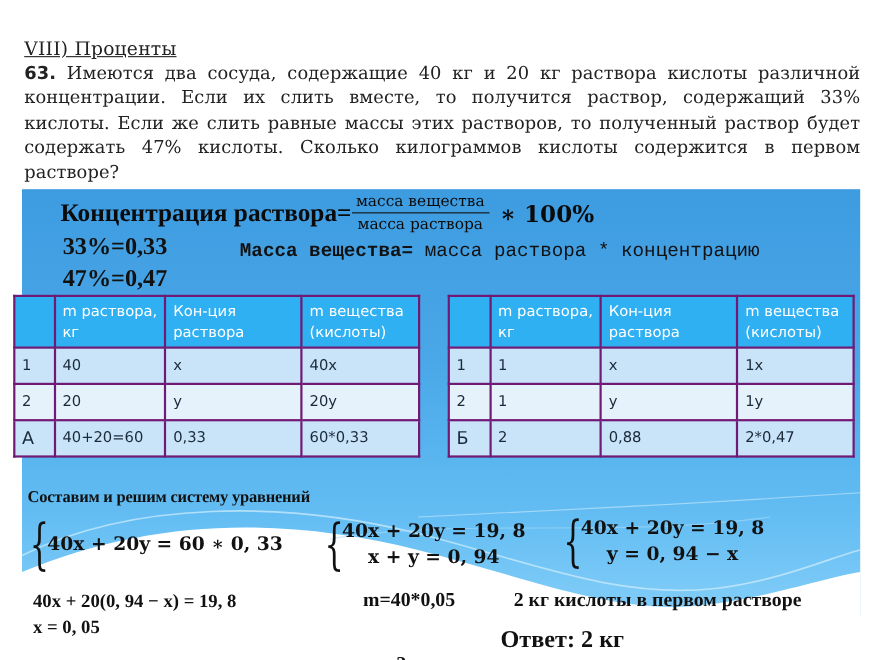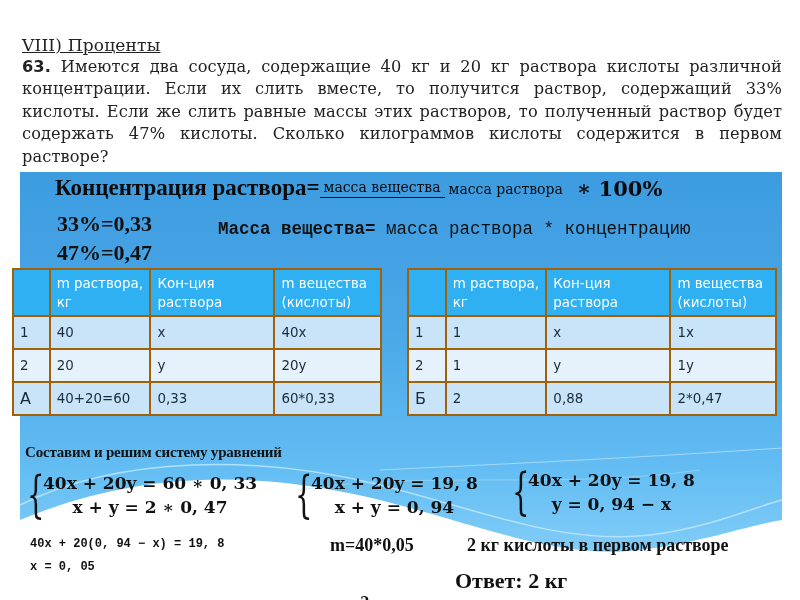--- a/index.html
+++ b/index.html
@@ -10,49 +10,49 @@
     .problem .section { font-size:17px; text-decoration:underline; margin-top:28px; line-height:22px; letter-spacing:0.2px; }
     .problem .text { font-size:16.2px; line-height:22.4px; text-align:justify; letter-spacing:0.1px; }
     .problem .num { font-family:"DejaVu Sans", sans-serif; font-weight:bold; }
 
     
     .panel { position:absolute; left:20px; top:172px; width:762px; height:395px;
       background:linear-gradient(180deg,#3d9be0 0%,#4aa8e8 40%,#63bdf3 75%,#86cff8 100%); }
     .wave { position:absolute; left:0; top:0; width:800px; height:600px; pointer-events:none; }
 
     .formula { position:absolute; left:55px; top:175px; font-family:"Liberation Serif", serif; font-weight:bold; font-size:23px; color:#0b0b0b; display:flex; align-items:center; }
-    .frac { display:inline-flex; flex-direction:row; align-items:center; font-weight:normal; font-family:"DejaVu Serif", serif; font-size:14px; margin:0 6px 0 0; }
+    .frac { display:inline-flex; flex-direction:column; align-items:center; font-weight:normal; font-family:"DejaVu Serif", serif; font-size:14px; margin:0 6px 0 0; }
     .frac .top { border-bottom:1.6px solid #111; padding:0 4px 1px; line-height:17px; }
     .frac .bot { padding:2px 4px 0; line-height:17px; }
     .times100 { font-family:"DejaVu Serif", serif; font-size:21px; margin-left:4px; }
 
     .pct { position:absolute; left:57px; font-weight:bold; font-size:22px; font-family:"Liberation Serif", serif; }
     .massline { position:absolute; left:218px; top:219px; font-size:17.5px; font-family:Liberation Mono, monospace; }
     .massline b { font-weight:bold; }
 
     
     table.dt { position:absolute; border-collapse:collapse; font-family:"DejaVu Sans", sans-serif; font-size:13.4px; color:#1a2a3a; }
-    table.dt td, table.dt th { border:2px solid #a16207; padding:3px 6px; text-align:left; vertical-align:top; }
+    table.dt td, table.dt th { border:2px solid #701a75; padding:3px 6px; text-align:left; vertical-align:top; }
     table.dt th { background:#2fb0f2; color:#ffffff; font-weight:normal; line-height:19px; padding-top:4px; }
     table.dt tr.r1 td { background:#c9e4f8; }
     table.dt tr.r2 td { background:#e5f2fc; }
     table.dt tr.r3 td { background:#c9e4f8; }
     table.dt td { height:25px; line-height:25px; }
     table.dt tr.r3 td.first { font-size:16px; }
 
     .eqtitle { position:absolute; left:25px; top:444px; font-weight:bold; font-size:15px; font-family:"Liberation Serif", serif; letter-spacing:-0.2px; }
     .sys { position:absolute; display:flex; align-items:center; font-family:"DejaVu Serif", serif; font-size:17px; }
     .brace { font-size:50px; font-weight:normal; line-height:50px; margin-right:2px; transform:scaleX(0.55); transform-origin:left center; width:14px; font-family:"DejaVu Serif", serif; }
     .lines { display:flex; flex-direction:column; }
     .lines div { line-height:24px; white-space:nowrap; }
     .c { text-align:center; }
     .b { font-weight:bold; }
 
     .t { position:absolute; white-space:nowrap; }
-    .serif17 { font-family:Liberation Mono, monospace; font-size:12px; }
+    .serif17 { font-family:Liberation Serif, serif; font-size:17px; }
     .lb { font-family:"Liberation Serif", serif; font-weight:bold; font-size:18px; }
     .answer { font-family:"Liberation Serif", serif; font-weight:bold; font-size:22px; }
   </style>
 </head>
 <body>
 
 <div class="problem">
   <div class="section">VIII) Проценты</div>
   <div class="text"><span class="num">63.</span> <span>Имеются два сосуда, содержащие 40 кг и 20 кг раствора кислоты различной концентрации. Если их слить вместе, то получится раствор, содержащий 33% кислоты. Если же слить равные массы этих растворов, то полученный раствор будет содержать 47% кислоты. Сколько килограммов кислоты содержится в первом растворе?</span></div>
 </div>
@@ -149,21 +149,20 @@
   </tr>
 </tbody>
   </table>
 
 <div class="eqtitle">Составим и решим систему уравнений</div>
 
 <div class="sys b" style="left:27px; top:470px;">
   <span class="brace">{</span>
   <div class="lines">
     <div>40x + 20y = 60 ∗ 0, 33</div>
-    <div class="c">x + y = 2 ∗ 0, 47</div>
   </div>
 </div>
 
 <div class="sys b" style="left:295px; top:470px;">
   <span class="brace">{</span>
   <div class="lines">
     <div>40x + 20y = 19, 8</div>
     <div class="c">x + y = 0, 94</div>
   </div>
 </div>

